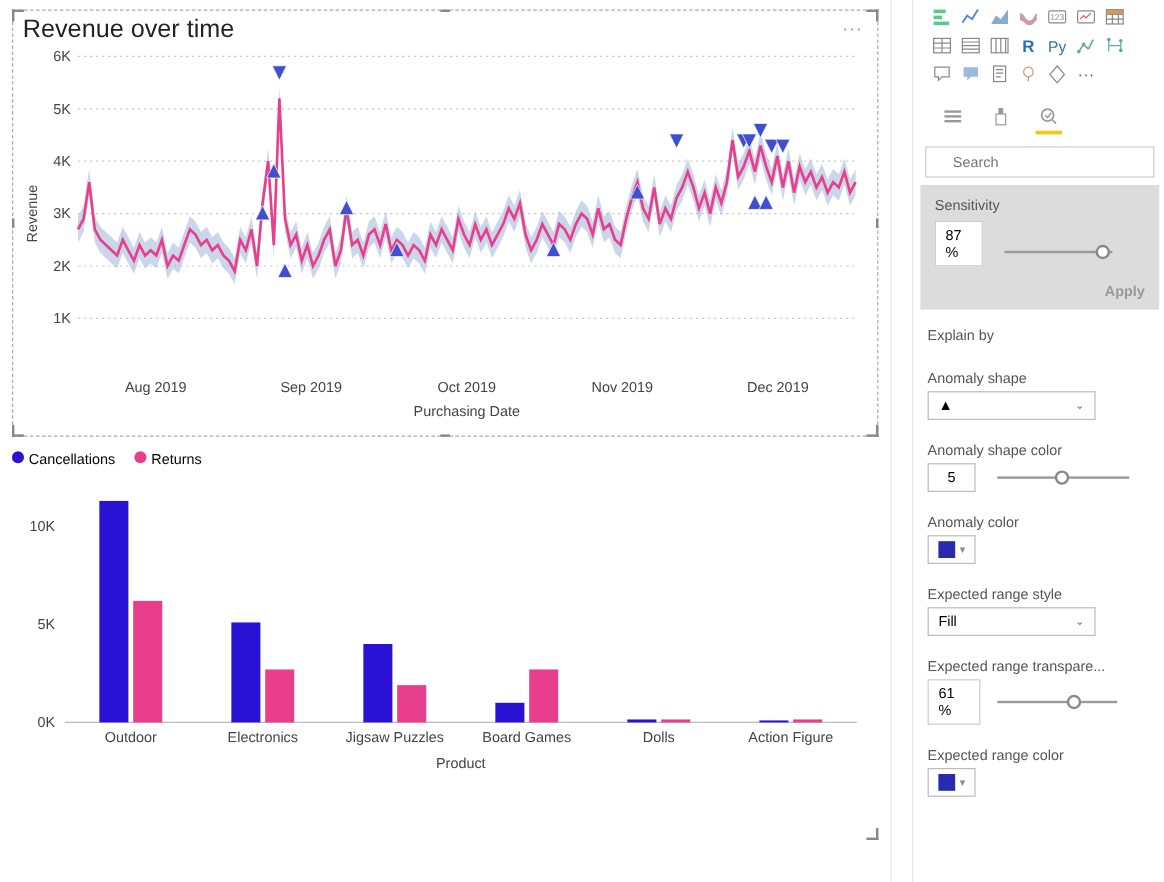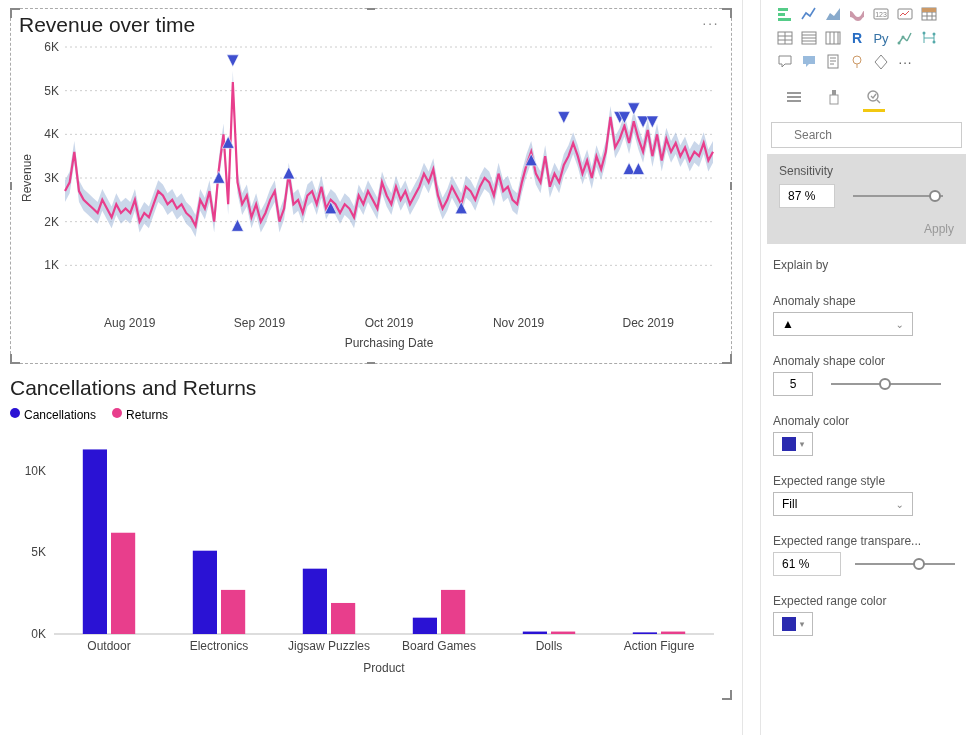--- a/index.html
+++ b/index.html
@@ -25,24 +25,24 @@
 
 
 .search-row { display:flex; align-items:center; border:1px solid #ccc; margin: 8px 10px 6px 10px; height:26px; padding:0 16px; }
 .search-row svg { width:14px; height:14px; color:#666; }
 .search-row input { border:none; outline:none; font-size:12px; margin-left:6px; flex:1; }
 
 
 .format-scroll { height: calc(735px - 140px); overflow-y:auto; }
 .card-sens { background:#dcdcdc; padding:10px 12px 8px 12px; margin:0 6px 10px 6px; }
 .card-sens .lbl { font-size:12px; color:#555; margin-bottom:6px; }
-.pct-box { display:inline-block; border:1px solid #ccc; background:#fff; padding:4px 8px; font-size:12px; width:56px; }
+.pct-box { display:inline-block; border:1px solid #ccc; background:#fff; padding:4px 8px; font-size:12px; width:40px; }
 .slider { display:inline-block; vertical-align:middle; width:90px; height:2px; background:#999; margin-left:14px; position:relative; }
 .slider .knob { position:absolute; top:-5px; width:12px; height:12px; border-radius:50%; background:#fff; border:2px solid #888; }
-.card-sens .apply { text-align:right; font-size:12px; color:#999; margin-top:14px; }
+.card-sens .apply { text-align:right; font-size:12px; color:#999; margin-top:14px;font-weight:bold; }
 
 .section { padding: 4px 12px 14px 12px; }
 .section .lbl { font-size:12px; color:#555; margin-bottom:4px; }
 .dropline { display:flex; align-items:center; }
 .add-fields { border:1px dashed #ccc; color:#999; font-size:11px; padding:6px 8px; flex:1; }
 .select { border:1px solid #bbb; height:24px; display:flex; align-items:center; justify-content:space-between; padding:0 8px; font-size:12px; cursor:pointer; width:140px; }
 .select .chev { font-size:10px; color:#888; }
 .color-swatch { border:1px solid #bbb; height:24px; width:40px; display:flex; align-items:center; justify-content:center; gap:4px; cursor:pointer; }
 .color-swatch .sw { width:14px; height:14px; }
 .color-swatch .chev { font-size:9px; color:#888; }
@@ -141,21 +141,20 @@
           <text class="xlabel-abs" x="240.4" y="288">Sep 2019</text>
           <text class="xlabel-abs" x="370" y="288">Oct 2019</text>
           <text class="xlabel-abs" x="499.59999999999997" y="288">Nov 2019</text>
           <text class="xlabel-abs" x="629.2" y="288">Dec 2019</text>
           <text class="xlabel-abs" x="370" y="308" font-size="12">Purchasing Date</text>
           <text x="12" y="139" font-size="12" fill="#444" transform="rotate(-90 12 139)" text-anchor="middle">Revenue</text>
         </svg>
     </div>
 
     <div class="chart2">
-      <h2>Cancellations and Returns</h2>
       <div class="legend">
         <div class="item">
             <div class="dot" style="background:#2a12d4"></div>
             <span>Cancellations</span>
           </div>
         <div class="item">
             <div class="dot" style="background:#e83e8c"></div>
             <span>Returns</span>
           </div>
       </div>
@@ -379,21 +378,21 @@
         <div class="lbl">Expected range style</div>
         <div class="select" style="width:140px">
             <span>Fill</span>
             <span class="chev">⌄</span>
           </div>
       </div>
 
       <div class="section">
         <div class="lbl">Expected range transpare...</div>
         <div class="dropline">
-          <span class="pct-box" style="width:68px">61  %</span>
+          <span class="pct-box" style="width:44px">61  %</span>
           <span class="slider" style="width:100px;margin-left:14px">
               <span class="knob" style="left:58px"></span>
             </span>
         </div>
       </div>
 
       <div class="section">
         <div class="lbl">Expected range color</div>
         <div class="color-swatch">
             <div class="sw" id="exp-sw" style="background: rgb(42, 42, 175);"></div>

